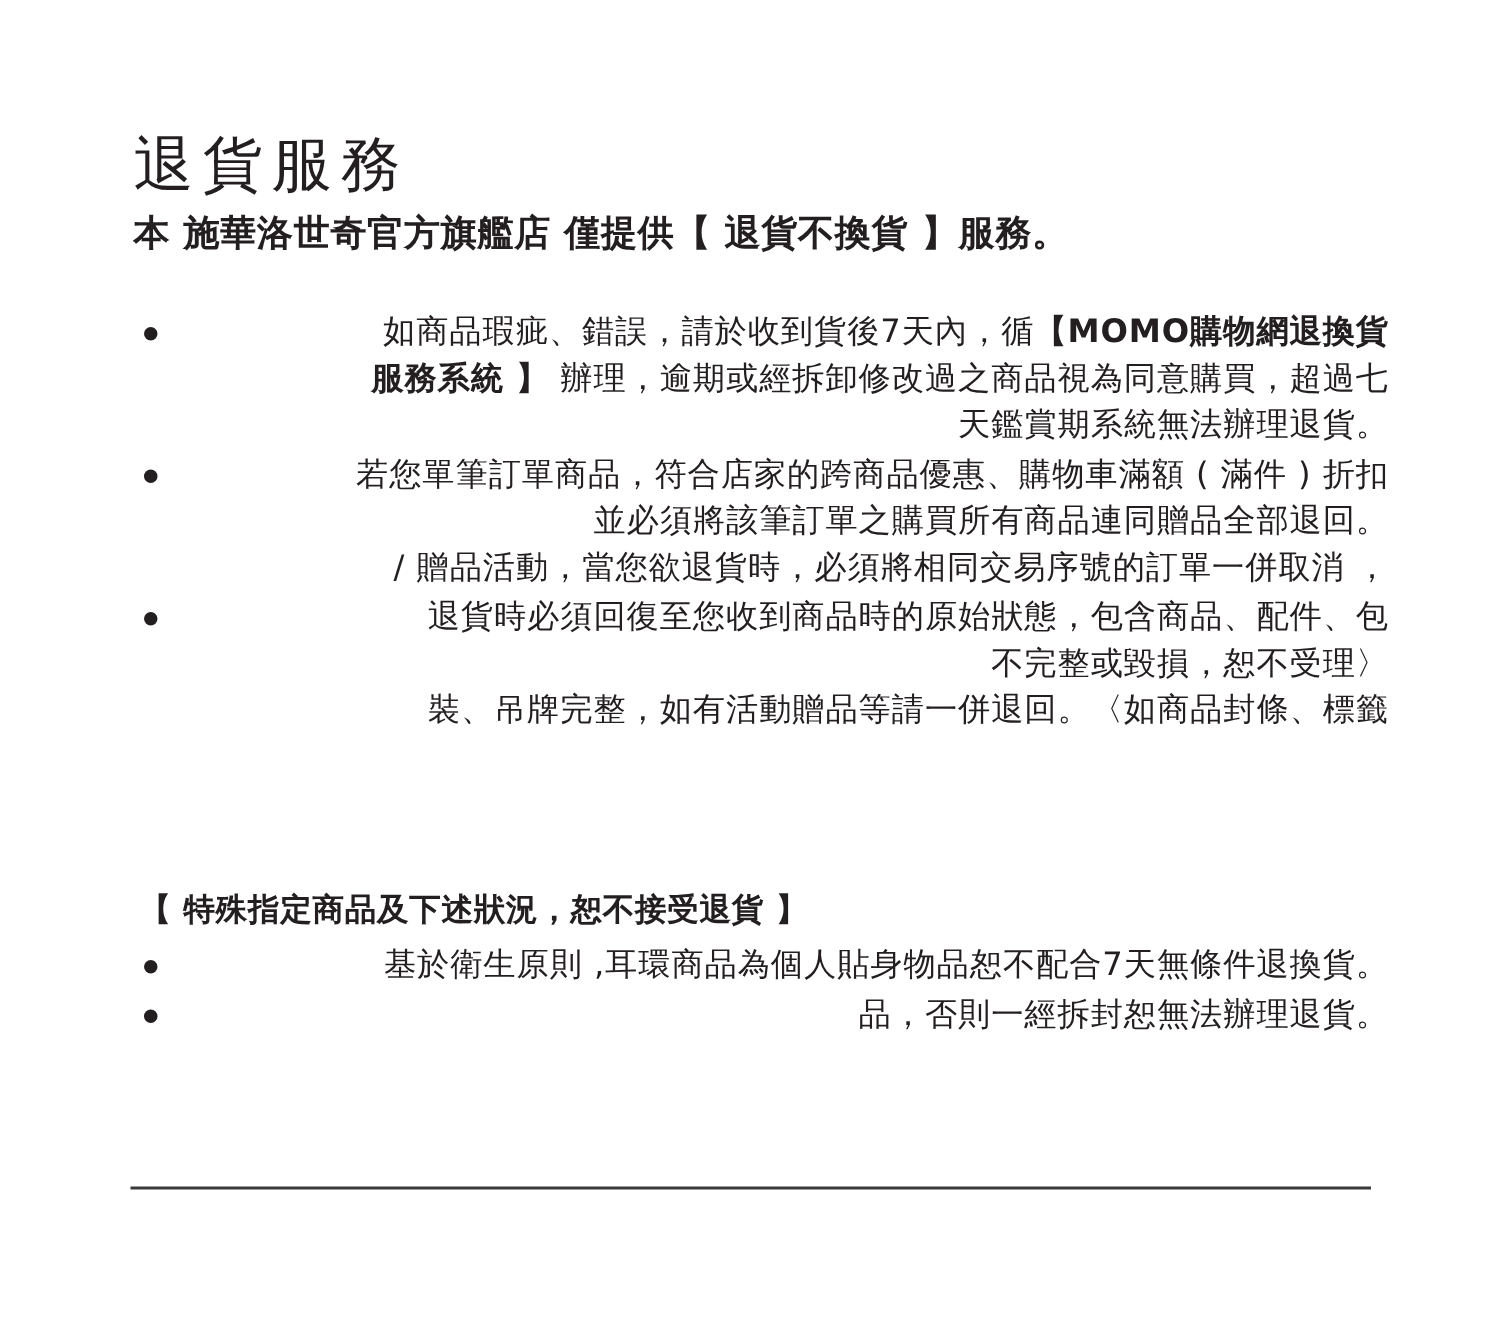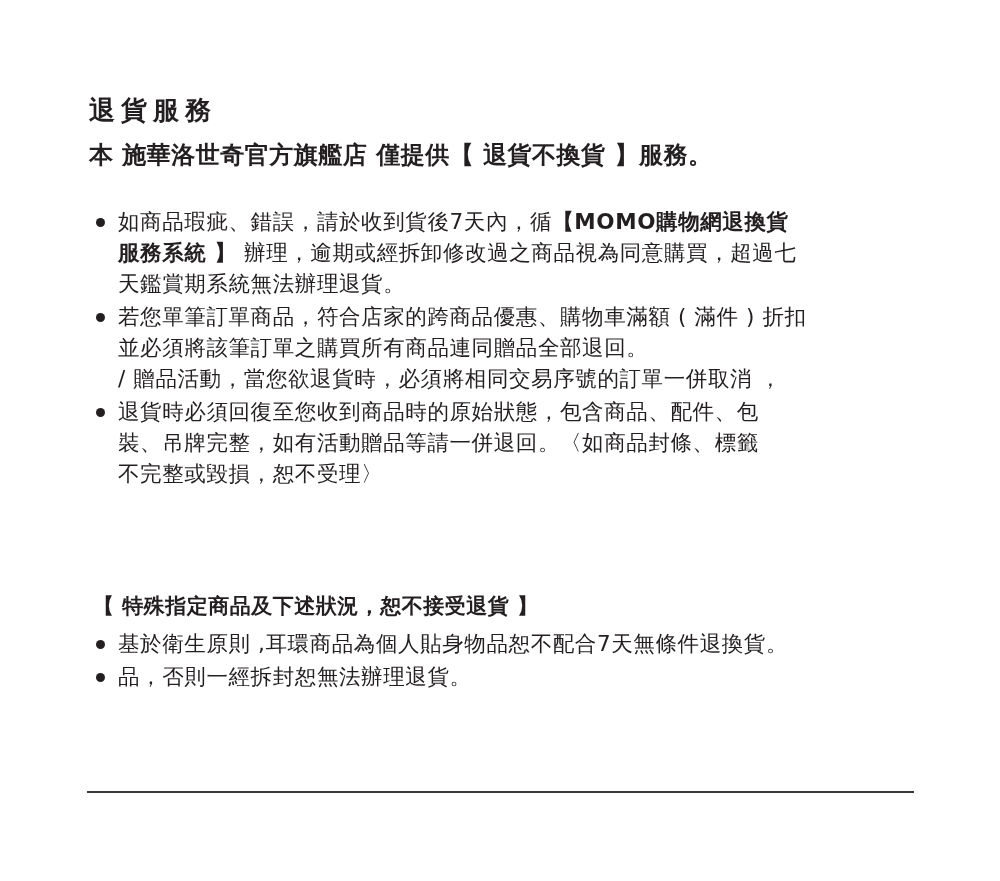--- a/index.html
+++ b/index.html
@@ -1,27 +1,27 @@
 <!DOCTYPE html>
 <html><head>
 <meta charset="utf-8">
 <style>
   html, body { margin: 0; padding: 0; background: #ffffff; }
   body { width: 1000px; height: 881px; position: relative; overflow: hidden;
          font-family: "DejaVu Sans", "Liberation Sans", sans-serif; color: #231f20; }
-  .title { position: absolute; left: 89px; top: 88px; font-size: 26px; font-weight: bold;
+  .title { position: absolute; left: 89px; top: 88px; font-size: 40px; font-weight: normal;
            letter-spacing: 6px; line-height: 44px; margin: 0; }
   .subtitle { position: absolute; left: 89px; top: 140px; font-size: 24px; font-weight: bold;
               line-height: 30px; margin: 0; white-space: nowrap; letter-spacing: 0.5px; }
   ul.list { list-style: none; margin: 0; padding: 0; position: absolute; left: 96px; width: 830px; }
   ul.list li { position: relative; padding-left: 22px; font-size: 21.5px; line-height: 31px;
                margin: 0; letter-spacing: 0.6px; }
   ul.list li .bullet { position: absolute; left: 0; top: 12px; width: 9px; height: 9px;
                        border-radius: 50%; background: #231f20; }
-  ul.list li .line { display: block; white-space: nowrap; }
+  ul.list li .line { display: block; white-space: nowrap; text-align: right; }
   .b { font-weight: bold; }
   #list1 { top: 206px; }
   #list1 li { margin-bottom: 2px; }
   .section-heading { position: absolute; left: 93px; top: 591px; font-size: 21px; font-weight: bold;
                      line-height: 30px; margin: 0; white-space: nowrap; letter-spacing: 0.5px; }
   #list2 { top: 596px; margin-top: 32px; }
   #list2 li { margin-bottom: 2px; }
   .divider { position: absolute; left: 87px; top: 791px; width: 827px; height: 0;
              border-top: 2px solid #3a3a3a; }
 </style>
@@ -40,22 +40,22 @@
   </li>
   <li>
     <span class="bullet"></span>
     <span class="line">若您單筆訂單商品，符合店家的跨商品優惠、購物車滿額 ( 滿件 ) 折扣</span>
     <span class="line">並必須將該筆訂單之購買所有商品連同贈品全部退回。</span>
     <span class="line">/ 贈品活動，當您欲退貨時，必須將相同交易序號的訂單一併取消 ，</span>
   </li>
   <li>
     <span class="bullet"></span>
     <span class="line">退貨時必須回復至您收到商品時的原始狀態，包含商品、配件、包</span>
+    <span class="line">不完整或毀損，恕不受理〉</span>
     <span class="line">裝、吊牌完整，如有活動贈品等請一併退回。〈如商品封條、標籤</span>
-    <span class="line">不完整或毀損，恕不受理〉</span>
   </li>
 </ul>
 
 <p class="section-heading">【 特殊指定商品及下述狀況，恕不接受退貨 】</p>
 
 <ul class="list" id="list2">
   <li>
     <span class="bullet"></span>
     <span class="line">基於衛生原則 ,耳環商品為個人貼身物品恕不配合7天無條件退換貨。</span>
   </li>

